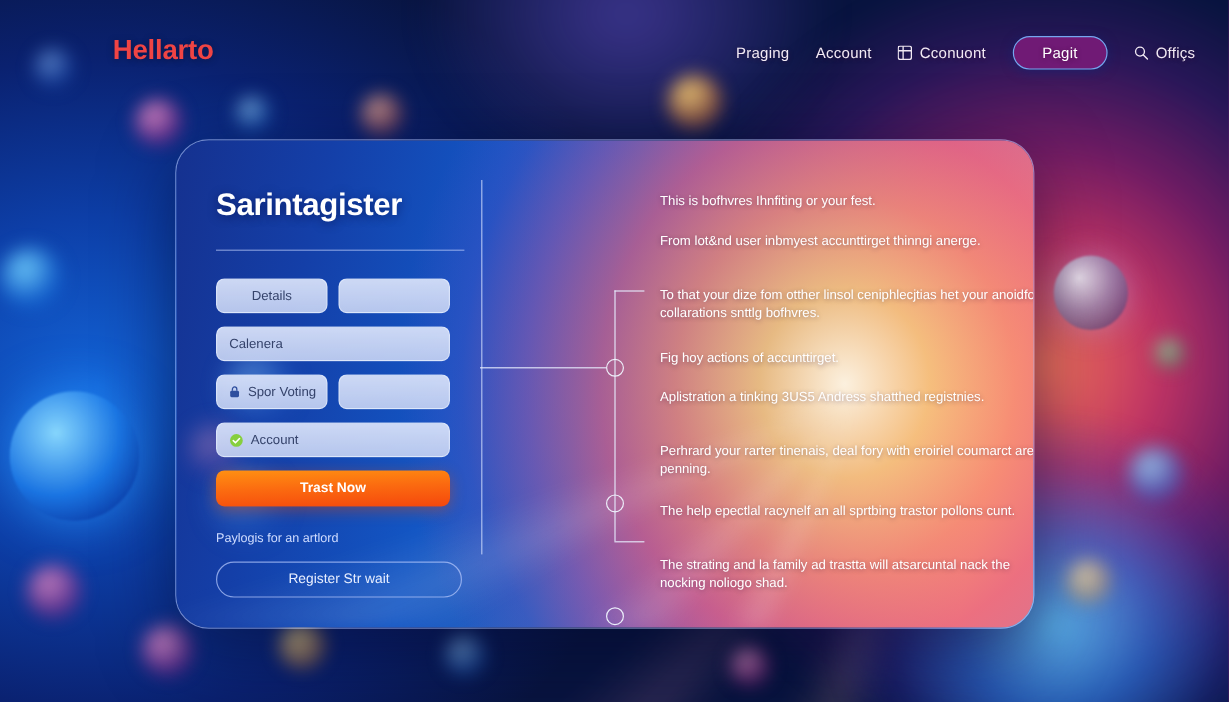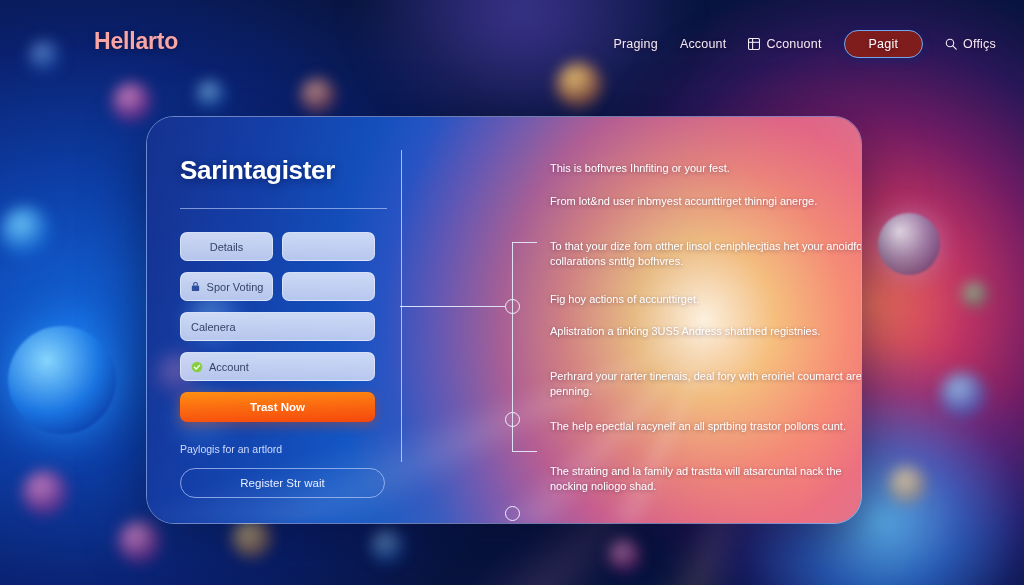--- a/index.html
+++ b/index.html
@@ -52,31 +52,31 @@
   .orb.glow { filter:blur(1px); }
   .orb.soft { filter:blur(7px); }
 
   
   .header {
     position:absolute; left:0; top:0; width:100%; height:86px;
     display:flex; align-items:center; z-index:30;
   }
   .logo {
     position:absolute; left:94px; top:28px;
-    color:#fca5a5; font-size:23px; font-weight:700; letter-spacing:-0.2px;
+    color:#ef4444; font-size:23px; font-weight:700; letter-spacing:-0.2px;
     text-shadow:0 1px 6px rgba(0,0,0,.35);
   }
   .nav { position:absolute; right:28px; top:30px; display:flex; align-items:center; gap:22px; }
   .nav-item {
     color:#f2eaf4; font-size:12.5px; letter-spacing:.2px;
     display:flex; align-items:center; gap:6px; white-space:nowrap;
     text-shadow:0 1px 4px rgba(60,0,40,.45);
   }
   .nav-pill {
-    background:#7f1d1d; border:1px solid #74a6ef; color:#fff;
+    background:#701a75; border:1px solid #74a6ef; color:#fff;
     font-size:12.5px; padding:6px 24px; border-radius:20px;
     box-shadow:0 2px 10px rgba(10,40,120,.5);
   }
   .icon { display:inline-block; line-height:0; }
 
   
   .card {
     position:absolute; left:146px; top:116px; width:716px; height:408px;
     border-radius:28px; overflow:hidden; z-index:20;
     border:1px solid rgba(190,205,255,.55);
@@ -265,37 +265,37 @@
       <div class="f-row">
         <div class="field half">
           <span>Details</span>
         </div>
         <div class="field half">
           <span></span>
         </div>
       </div>
 
       <div class="f-row">
+        <div class="field full">
+          <span>Calenera</span>
+        </div>
+      </div>
+
+      <div class="f-row">
         <div class="field half">
           <span class="icon">
             <svg width="11" height="11" viewBox="0 0 12 12" fill="none">
               <rect x="2" y="5" width="8" height="6" rx="1.3" fill="#2f4f9e"></rect>
               <path d="M4 5V3.6a2 2 0 0 1 4 0V5" stroke="#2f4f9e" stroke-width="1.2" fill="none"></path>
             </svg>
           </span>
           <span>Spor Voting</span>
         </div>
         <div class="field half">
           <span></span>
-        </div>
-      </div>
-
-      <div class="f-row">
-        <div class="field full">
-          <span>Calenera</span>
         </div>
       </div>
 
       <div class="f-row">
         <div class="field full">
           <span class="icon">
             <svg width="12" height="12" viewBox="0 0 12 12" fill="none">
               <circle cx="6" cy="6" r="5.3" fill="#86cf3e"></circle>
               <path d="M3.4 6.2l1.8 1.8 3.4-3.6" stroke="#ffffff" stroke-width="1.3" fill="none" stroke-linecap="round" stroke-linejoin="round"></path>
             </svg>

